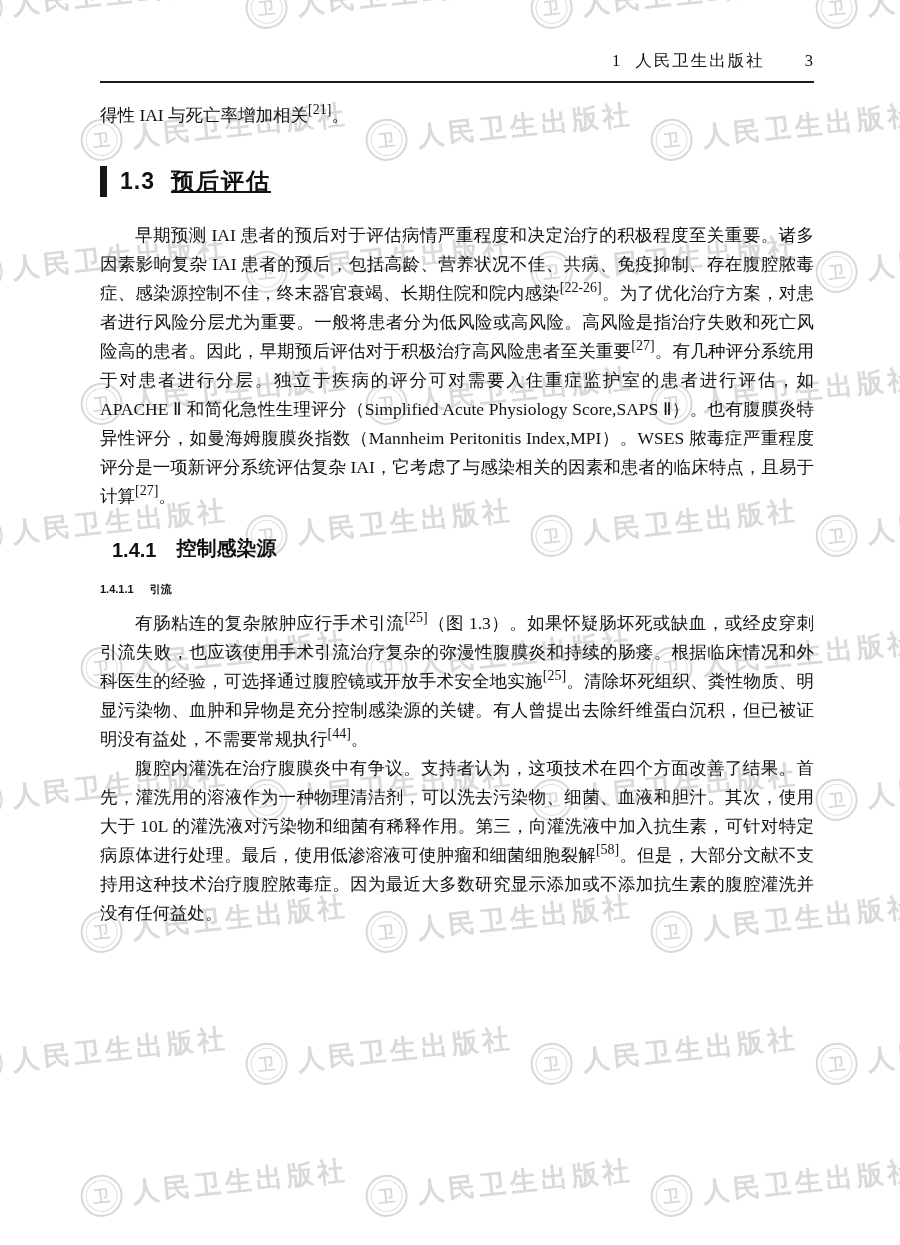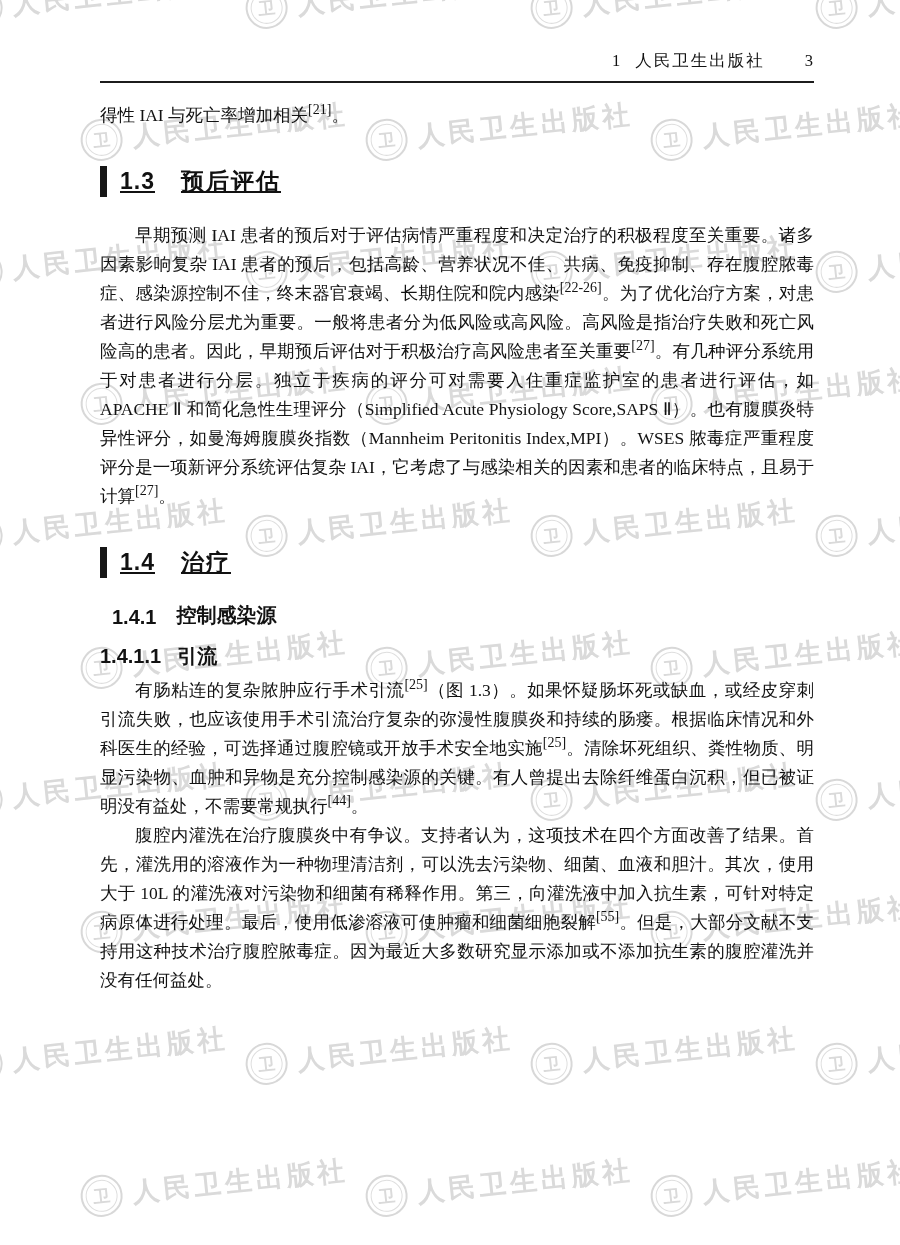--- a/index.html
+++ b/index.html
@@ -58,36 +58,36 @@
   .no-indent { text-indent:0; }
   sup { font-size:14px; line-height:0; vertical-align:super; letter-spacing:0; }
 
   .sec-heading {
     display:flex; align-items:center;
     margin:36px 0 24px 0;
     font-family:"Liberation Sans", sans-serif;
     font-size:23px; font-weight:bold; color:#111;
   }
   .sec-bar { width:7px; height:31px; background:#161616; margin-right:13px; flex:0 0 7px; }
-  .sec-num { margin-right:26px; letter-spacing:1px;text-decoration:underline; }
+  .sec-num { margin-right:16px; letter-spacing:1px; }
   .sec-title { letter-spacing:2px;text-decoration:underline; }
 
   .sub-heading {
     display:flex; align-items:flex-end;
     margin:24px 0 13px 12px;
     font-family:"Liberation Sans", sans-serif;
     font-size:20px; font-weight:bold;
   }
   .sub-heading .sub-num { margin-right:20px; }
 
   .subsub-heading {
     display:flex; align-items:baseline;
     margin:7px 0 5px 0;
     font-family:"Liberation Sans", sans-serif;
-    font-size:20px; font-weight:bold; line-height:29px;
+    font-size:11px; font-weight:bold; line-height:29px;
   }
   .subsub-heading .sub-num { margin-right:16px; }
 </style>
 </head>
 <body>
 
 <div class="page">
 
   <div class="watermark-layer" id="wm-layer">
       <div class="stamp" style="left: -40px; top: -25px;">
@@ -246,35 +246,30 @@
     <p class="body-par no-indent">得性 IAI 与死亡率增加相关<sup>[21]</sup>。</p>
 
     <h2 class="sec-heading">
       <span class="sec-bar"></span>
       <span class="sec-num">1.3</span>
       <span class="sec-title">预后评估</span>
     </h2>
 
     <p class="body-par">早期预测 IAI 患者的预后对于评估病情严重程度和决定治疗的积极程度至关重要。诸多因素影响复杂 IAI 患者的预后，包括高龄、营养状况不佳、共病、免疫抑制、存在腹腔脓毒症、感染源控制不佳，终末器官衰竭、长期住院和院内感染<sup>[22-26]</sup>。为了优化治疗方案，对患者进行风险分层尤为重要。一般将患者分为低风险或高风险。高风险是指治疗失败和死亡风险高的患者。因此，早期预后评估对于积极治疗高风险患者至关重要<sup>[27]</sup>。有几种评分系统用于对患者进行分层。独立于疾病的评分可对需要入住重症监护室的患者进行评估，如 APACHE Ⅱ 和简化急性生理评分（Simplified Acute Physiology Score,SAPS Ⅱ）。也有腹膜炎特异性评分，如曼海姆腹膜炎指数（Mannheim Peritonitis Index,MPI）。WSES 脓毒症严重程度评分是一项新评分系统评估复杂 IAI，它考虑了与感染相关的因素和患者的临床特点，且易于计算<sup>[27]</sup>。</p>
 
-    <h2 class="sec-heading">
-      <span class="sec-bar"></span>
-      <span class="sec-num">1.4</span>
-      <span class="sec-title">治疗</span>
-    </h2>
 
 
     <h3 class="sub-heading">
       <span class="sub-num">1.4.1</span>
       <span class="sub-title">控制感染源</span>
     </h3>
 
 
     <h4 class="subsub-heading">
       <span class="sub-num">1.4.1.1</span>
       <span class="sub-title">引流</span>
     </h4>
 
     <p class="body-par">有肠粘连的复杂脓肿应行手术引流<sup>[25]</sup>（图 1.3）。如果怀疑肠坏死或缺血，或经皮穿刺引流失败，也应该使用手术引流治疗复杂的弥漫性腹膜炎和持续的肠瘘。根据临床情况和外科医生的经验，可选择通过腹腔镜或开放手术安全地实施<sup>[25]</sup>。清除坏死组织、粪性物质、明显污染物、血肿和异物是充分控制感染源的关键。有人曾提出去除纤维蛋白沉积，但已被证明没有益处，不需要常规执行<sup>[44]</sup>。</p>
-    <p class="body-par">腹腔内灌洗在治疗腹膜炎中有争议。支持者认为，这项技术在四个方面改善了结果。首先，灌洗用的溶液作为一种物理清洁剂，可以洗去污染物、细菌、血液和胆汁。其次，使用大于 10L 的灌洗液对污染物和细菌有稀释作用。第三，向灌洗液中加入抗生素，可针对特定病原体进行处理。最后，使用低渗溶液可使肿瘤和细菌细胞裂解<sup>[55]</sup>。但是，大部分文献不支持用这种技术治疗腹腔脓毒症。因为最近大多数研究显示添加或不添加抗生素的腹腔灌洗并没有任何益处。</p>
+    <p class="body-par">腹腔内灌洗在治疗腹膜炎中有争议。支持者认为，这项技术在四个方面改善了结果。首先，灌洗用的溶液作为一种物理清洁剂，可以洗去污染物、细菌、血液和胆汁。其次，使用大于 10L 的灌洗液对污染物和细菌有稀释作用。第三，向灌洗液中加入抗生素，可针对特定病原体进行处理。最后，使用低渗溶液可使肿瘤和细菌细胞裂解<sup>[58]</sup>。但是，大部分文献不支持用这种技术治疗腹腔脓毒症。因为最近大多数研究显示添加或不添加抗生素的腹腔灌洗并没有任何益处。</p>
 
   </main>
 </div>
 
 </body></html>

